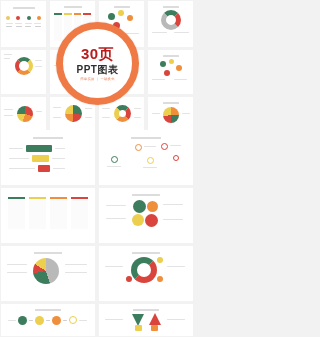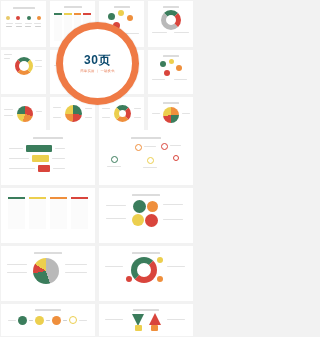--- a/index.html
+++ b/index.html
@@ -56,21 +56,21 @@
     position:absolute;left:56px;top:22px;width:83px;height:83px;
     border-radius:50%;
     background:#ffffff;
     border:7px solid #ef7a45;
     box-sizing:border-box;
     box-shadow:0 0 0 1px rgba(0,0,0,.04);
     display:flex;flex-direction:column;align-items:center;justify-content:center;
     z-index:40;
   }
   .badge-inner{display:flex;flex-direction:column;align-items:center;gap:1px;}
-  .b-num{font-size:12px;font-weight:bold;color:#0c4a6e;line-height:15px;letter-spacing:.5px;}
+  .b-num{font-size:15px;font-weight:bold;color:#b91c1c;line-height:15px;letter-spacing:.5px;}
   .b-sub{
     font-size:8px;font-weight:bold;color:#ffffff;line-height:10px;
     background:#e8533a;padding:0 2px;border-radius:1px;white-space:nowrap;letter-spacing:0;
   }
   .b-main{font-size:10px;font-weight:bold;color:#2e2e2e;line-height:12px;margin-top:2px;letter-spacing:.5px;}
   .b-tag{font-size:3.4px;color:#e8825c;line-height:5px;letter-spacing:.2px;white-space:nowrap;}
   .flexrow{display:flex;}
 </style>
 </head>
 <body>
@@ -325,17 +325,18 @@
       <span class="bar" style="position:absolute;left:36px;top:21px;width:7px;height:6px;background:#eccf4e;"></span>
       <span class="bar" style="position:absolute;left:52px;top:21px;width:7px;height:6px;background:#ef8f3c;"></span>
       <span class="ln" style="position:absolute;left:6px;top:15px;width:18px;"></span>
       <span class="ln" style="position:absolute;left:68px;top:15px;width:18px;"></span>
     </div>
   </div>
 
   <div class="badge">
     <div class="badge-inner">
       <span class="b-num">30页</span>
+      <span class="b-main">PPT图表</span>
       <span class="b-tag">简单实用 ｜ 一键换色</span>
     </div>
   </div>
 
 </div>
 
 </body></html>

